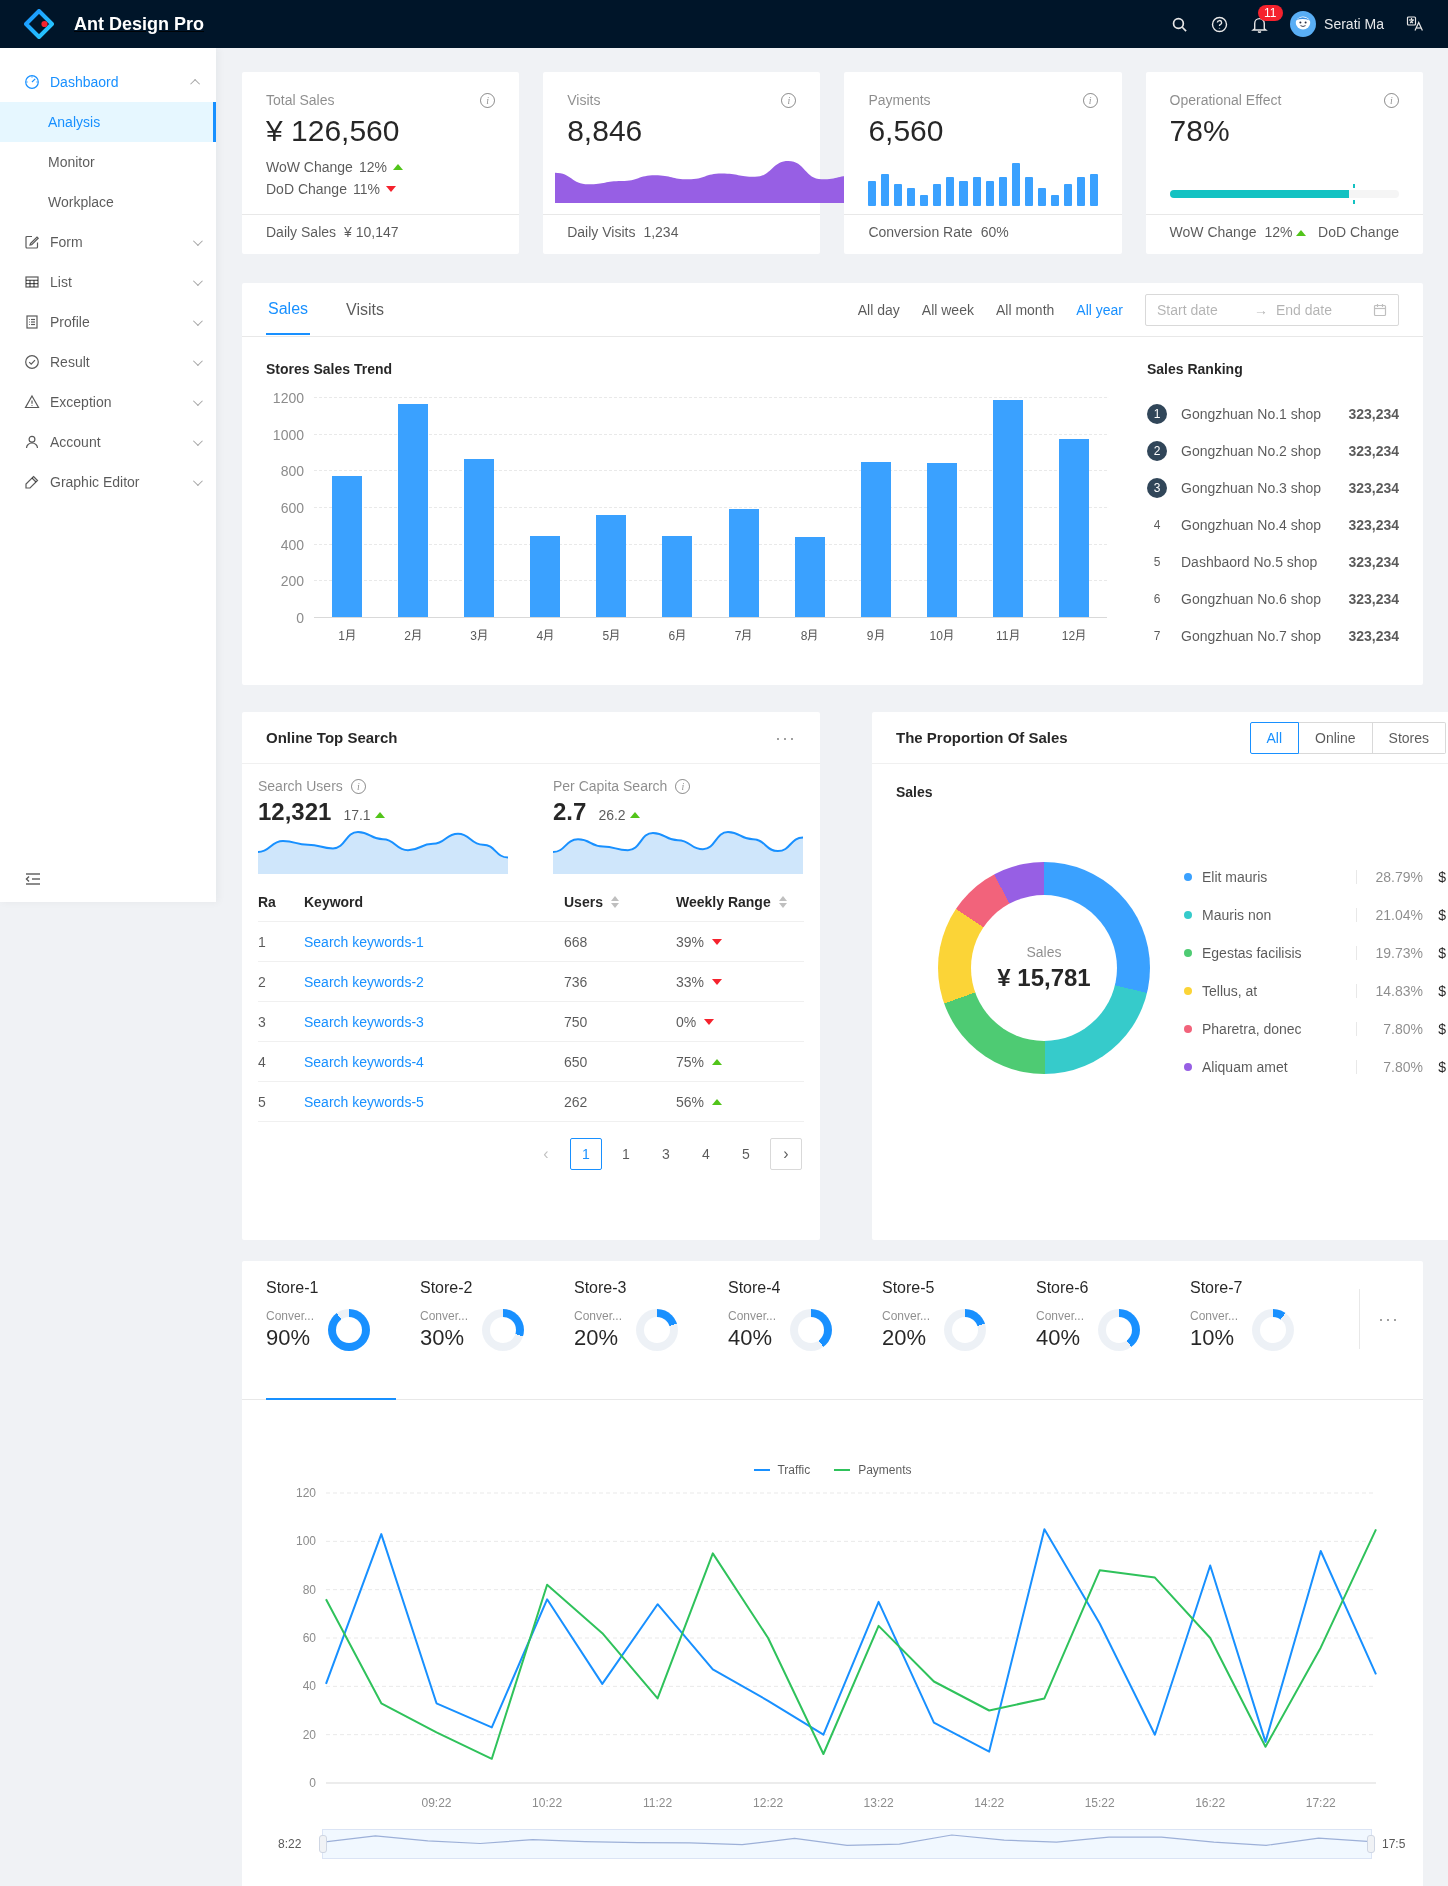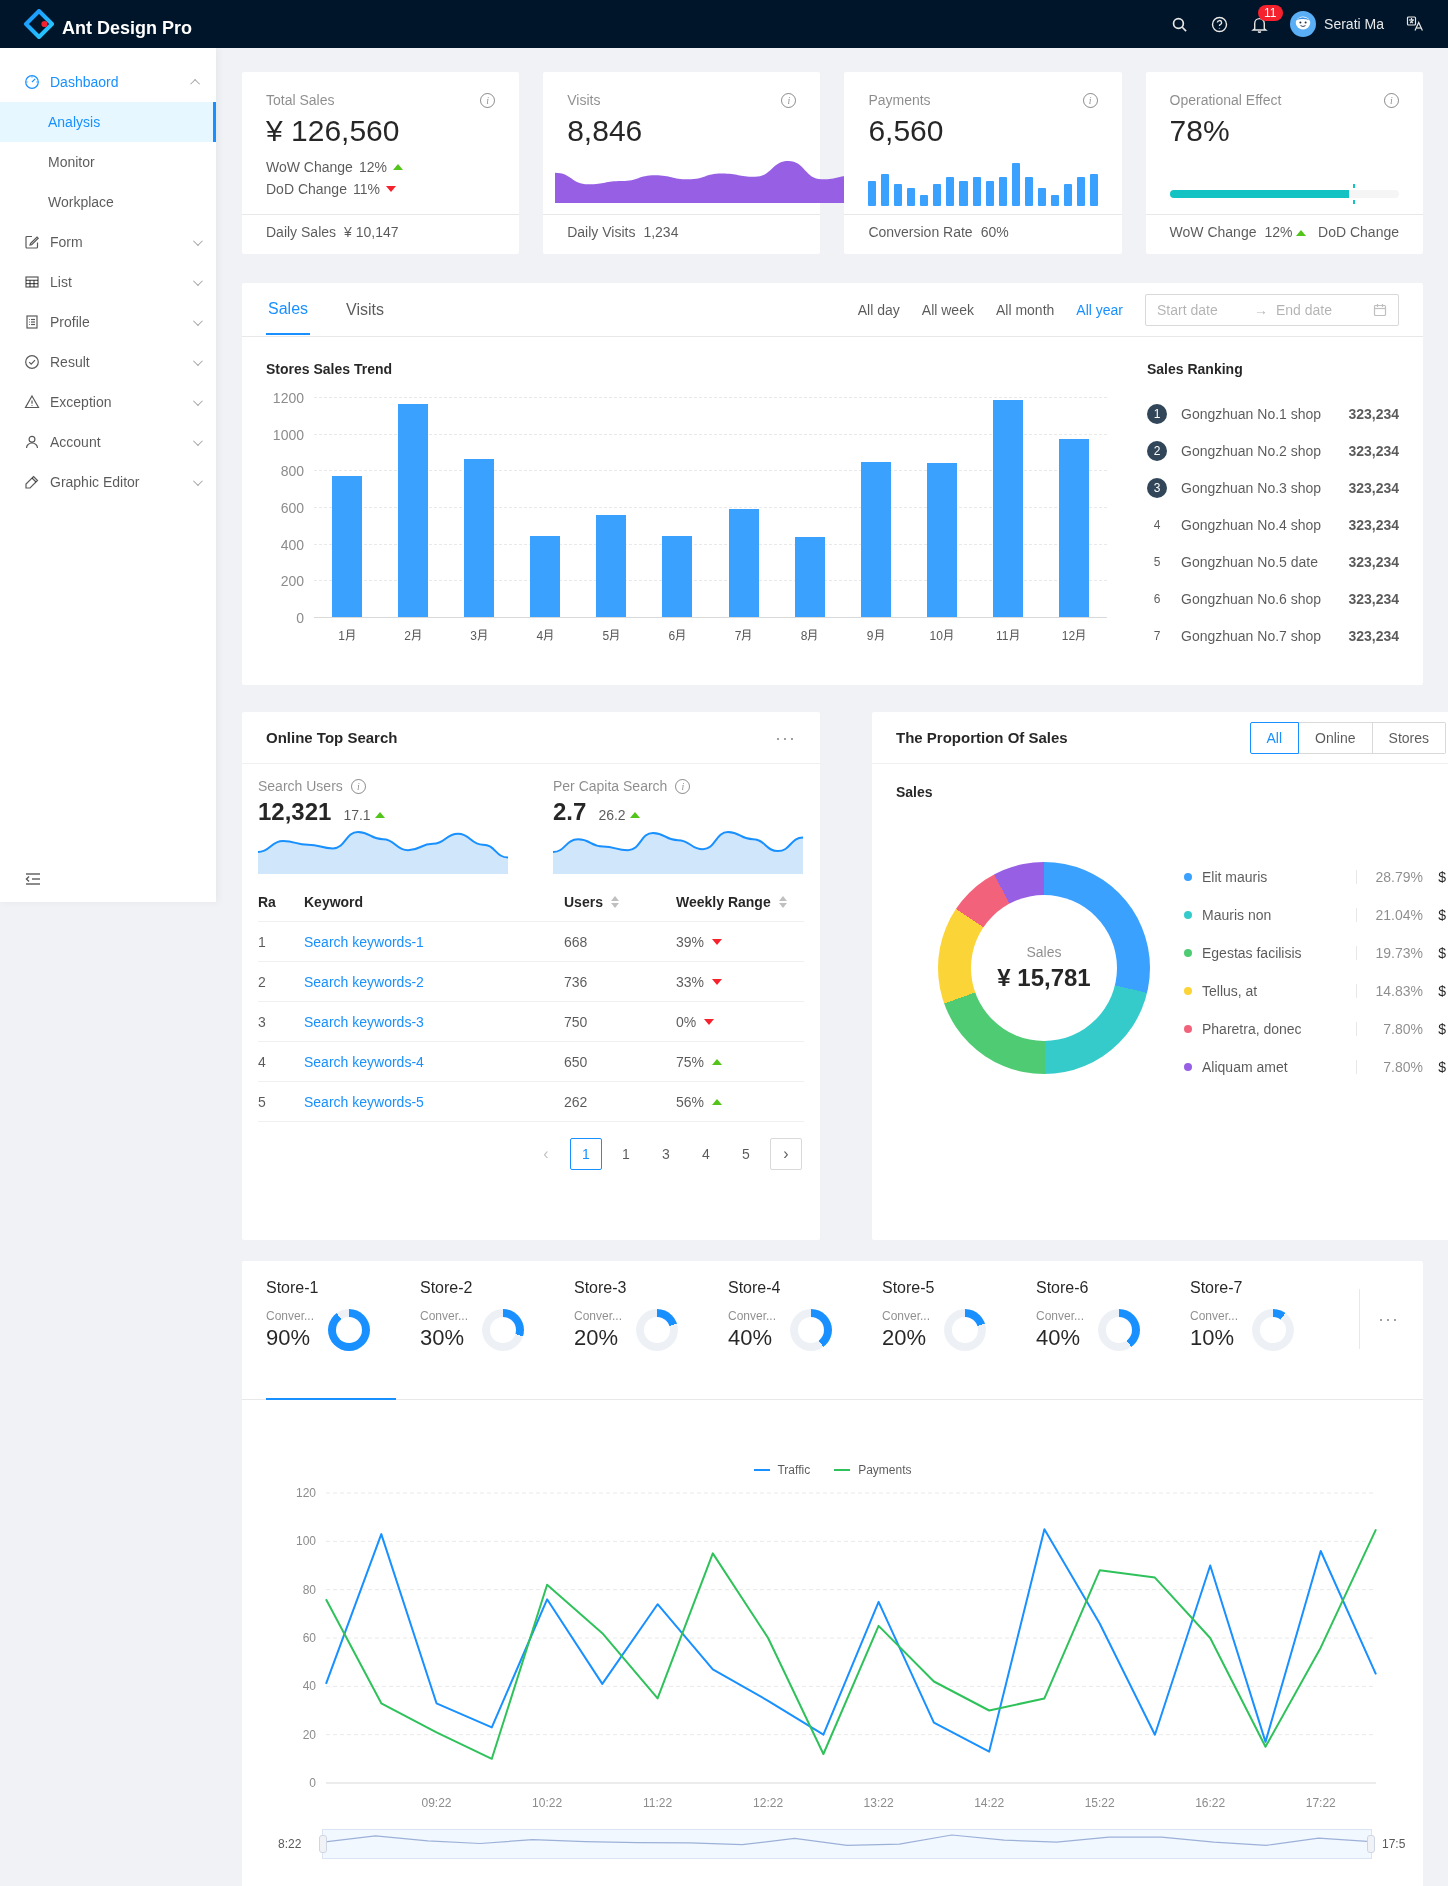--- a/index.html
+++ b/index.html
@@ -1,21 +1,21 @@
 <!DOCTYPE html>
 <html><head>
 <meta charset="utf-8">
 <style>
   *{margin:0;padding:0;box-sizing:border-box;}
   html,body{width:1448px;height:1886px;}
   body{position:relative;background:#f0f2f5;font-family:"Liberation Sans",sans-serif;color:rgba(0,0,0,.85);overflow:hidden;font-size:14px;}
   .card{position:absolute;background:#fff;border-radius:2px;}
   
   .app-header{position:absolute;left:0;top:0;width:1448px;height:48px;background:#001529;display:flex;align-items:center;justify-content:space-between;padding:0 24px;z-index:10;}
-  .hd-left{display:flex;align-items:flex-end;gap:8px;}
+  .hd-left{display:flex;align-items:center;gap:20px;text-decoration:underline;}
   .hd-title{color:#fff;font-size:18px;font-weight:bold;}
   .hd-right{display:flex;align-items:center;gap:22px;color:rgba(255,255,255,.85);}
   .hd-ic{width:18px;height:18px;display:inline-flex;align-items:center;justify-content:center;cursor:pointer;}
   .bell-wrap{position:relative;}
   .badge{position:absolute;top:-10px;left:8px;background:#f5222d;color:#fff;border-radius:10px;font-size:12px;line-height:16px;padding:0 6px;}
   .hd-user{display:flex;align-items:center;gap:8px;color:rgba(255,255,255,.9);}
   
   .sidebar{position:absolute;left:0;top:48px;width:216px;height:854px;background:#fff;box-shadow:2px 0 8px rgba(29,35,41,.05);z-index:5;}
   .menu{padding-top:14px;}
   .menu-item{height:40px;display:flex;align-items:center;padding:0 16px 0 24px;color:rgba(0,0,0,.65);cursor:pointer;}
@@ -592,21 +592,21 @@
     <span class="rk-name">Gongzhuan No.3 shop</span>
     <span class="rk-val">323,234</span>
           </li>
           <li class="rk-item">
     <span class="rk-badge ">4</span>
     <span class="rk-name">Gongzhuan No.4 shop</span>
     <span class="rk-val">323,234</span>
           </li>
           <li class="rk-item">
     <span class="rk-badge ">5</span>
-    <span class="rk-name">Gongzhuan No.5 date</span>
+    <span class="rk-name">Dashbaord No.5 shop</span>
     <span class="rk-val">323,234</span>
           </li>
           <li class="rk-item">
     <span class="rk-badge ">6</span>
     <span class="rk-name">Gongzhuan No.6 shop</span>
     <span class="rk-val">323,234</span>
           </li>
           <li class="rk-item">
     <span class="rk-badge ">7</span>
     <span class="rk-name">Gongzhuan No.7 shop</span>

